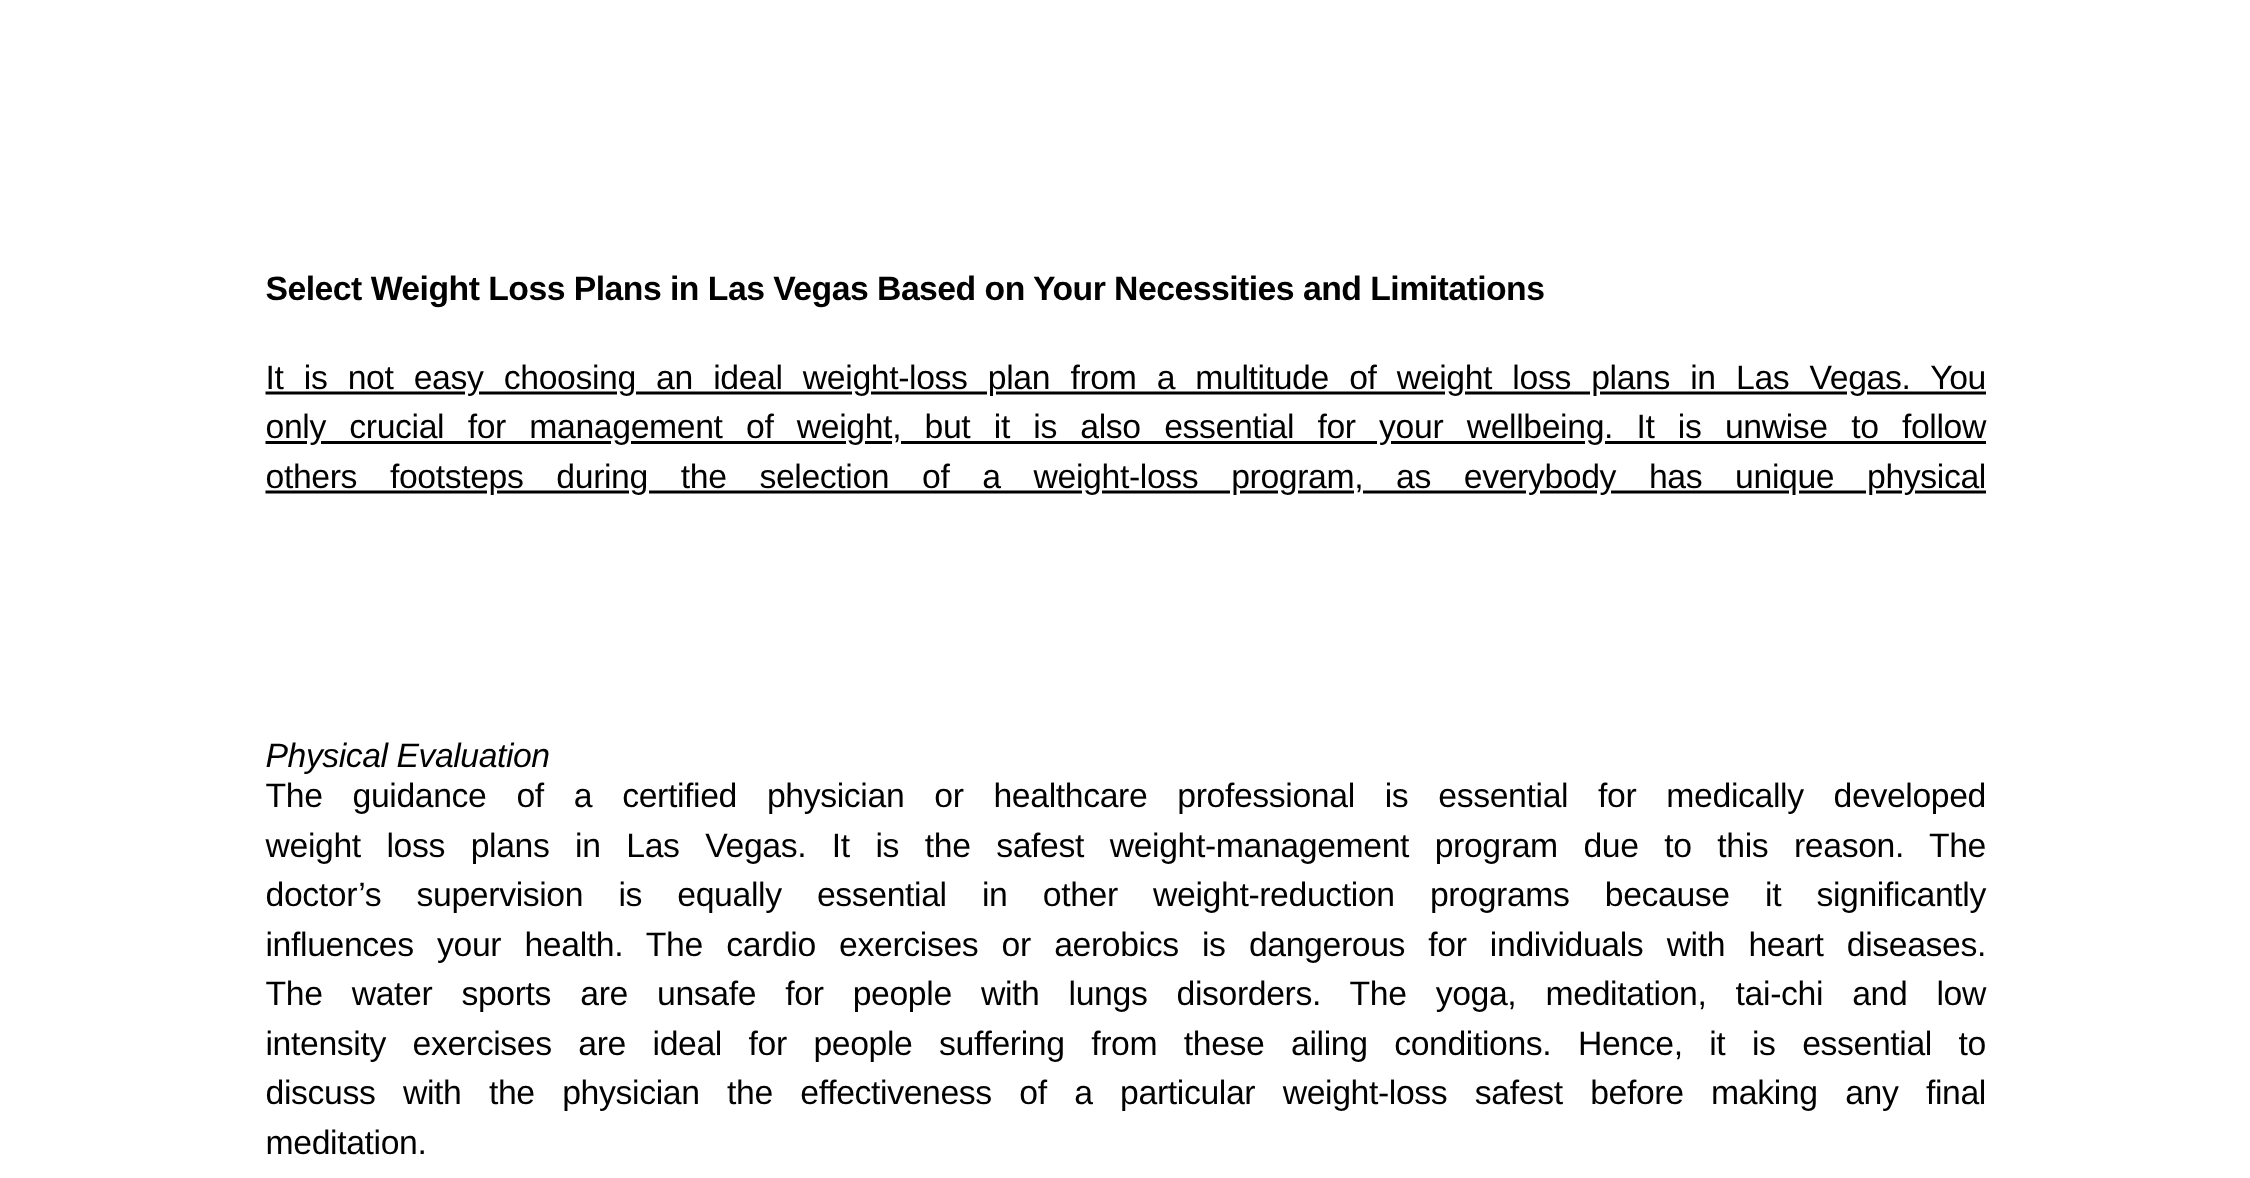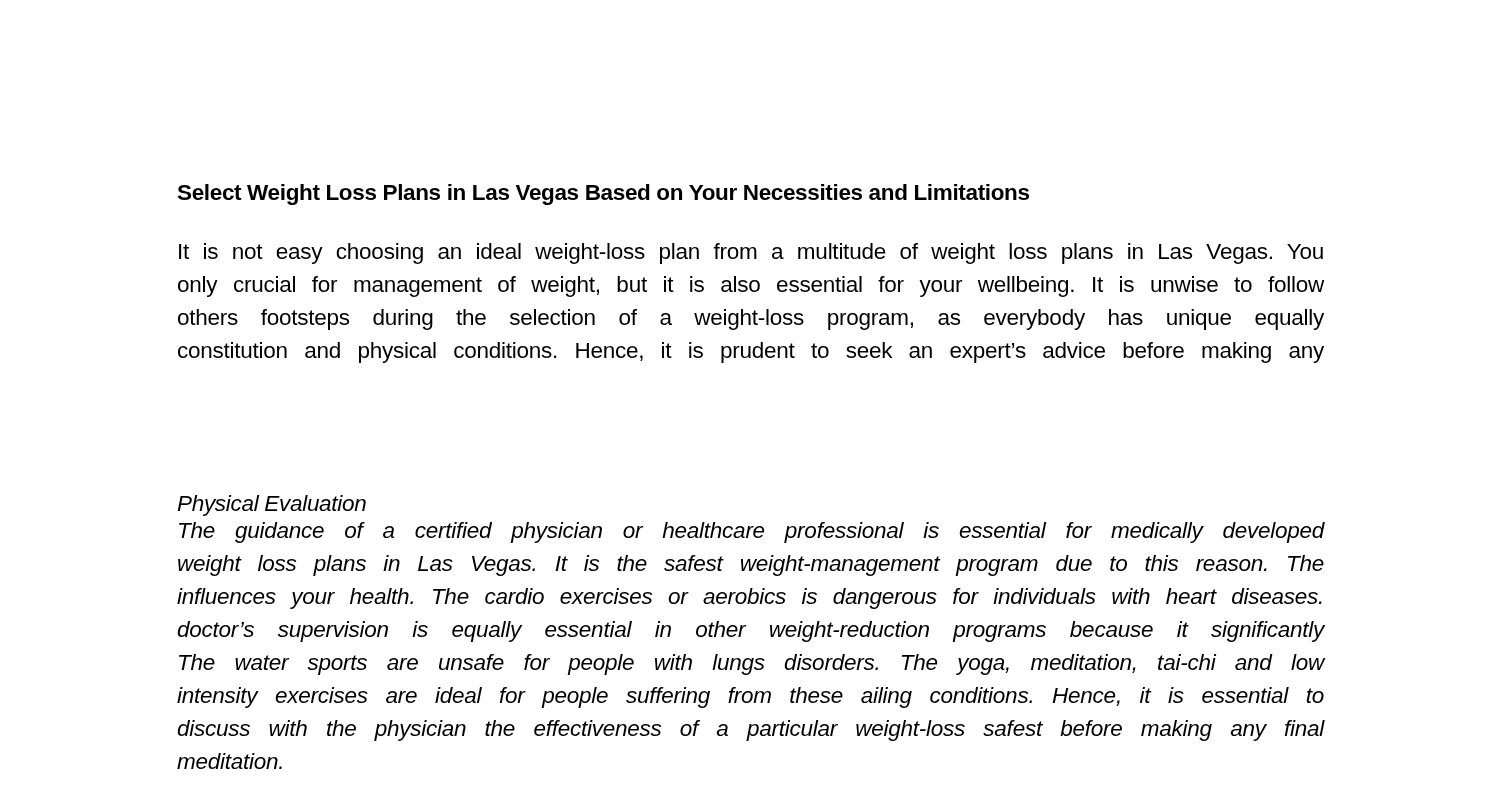--- a/index.html
+++ b/index.html
@@ -55,43 +55,42 @@
       height: 33px;
       line-height: 33px;
       text-align: justify;
       text-align-last: justify;
       white-space: nowrap;
       overflow: visible;
     }
     .line.last {
       text-align-last: left;
     }
-    #p1 { top: 235px; }
-    #p2 { top: 514px; font-style: italic; }
+    #p1 { top: 235px; text-decoration: underline; }
+    #p2 { top: 514px; }
   </style>
 </head>
 <body>
 
 <div class="page">
 
   <div class="heading">Select Weight Loss Plans in Las Vegas Based on Your Necessities and Limitations</div>
 
   <div class="para" id="p1">
     <span class="line">It is not easy choosing an ideal weight-loss plan from a multitude of weight loss plans in Las Vegas. You</span>
     <span class="line">only crucial for management of weight, but it is also essential for your wellbeing. It is unwise to follow</span>
-    <span class="line">others footsteps during the selection of a weight-loss program, as everybody has unique equally</span>
-    <span class="line">constitution and physical conditions. Hence, it is prudent to seek an expert’s advice before making any</span>
+    <span class="line">others footsteps during the selection of a weight-loss program, as everybody has unique physical</span>
   </div>
 
   <div class="subheading">Physical Evaluation</div>
 
   <div class="para" id="p2">
     <span class="line">The guidance of a certified physician or healthcare professional is essential for medically developed</span>
     <span class="line">weight loss plans in Las Vegas. It is the safest weight-management program due to this reason. The</span>
+    <span class="line">doctor’s supervision is equally essential in other weight-reduction programs because it significantly</span>
     <span class="line">influences your health. The cardio exercises or aerobics is dangerous for individuals with heart diseases.</span>
-    <span class="line">doctor’s supervision is equally essential in other weight-reduction programs because it significantly</span>
     <span class="line">The water sports are unsafe for people with lungs disorders. The yoga, meditation, tai-chi and low</span>
     <span class="line">intensity exercises are ideal for people suffering from these ailing conditions. Hence, it is essential to</span>
     <span class="line">discuss with the physician the effectiveness of a particular weight-loss safest before making any final</span>
     <span class="line last">meditation.</span>
   </div>
 
 </div>
 
 </body></html>

